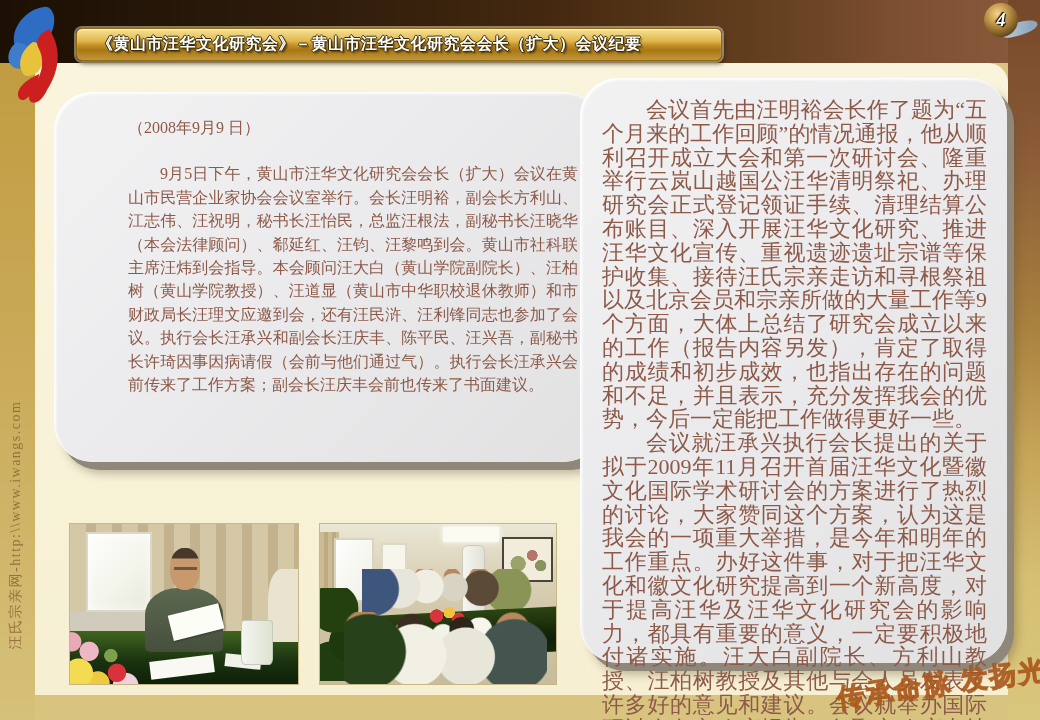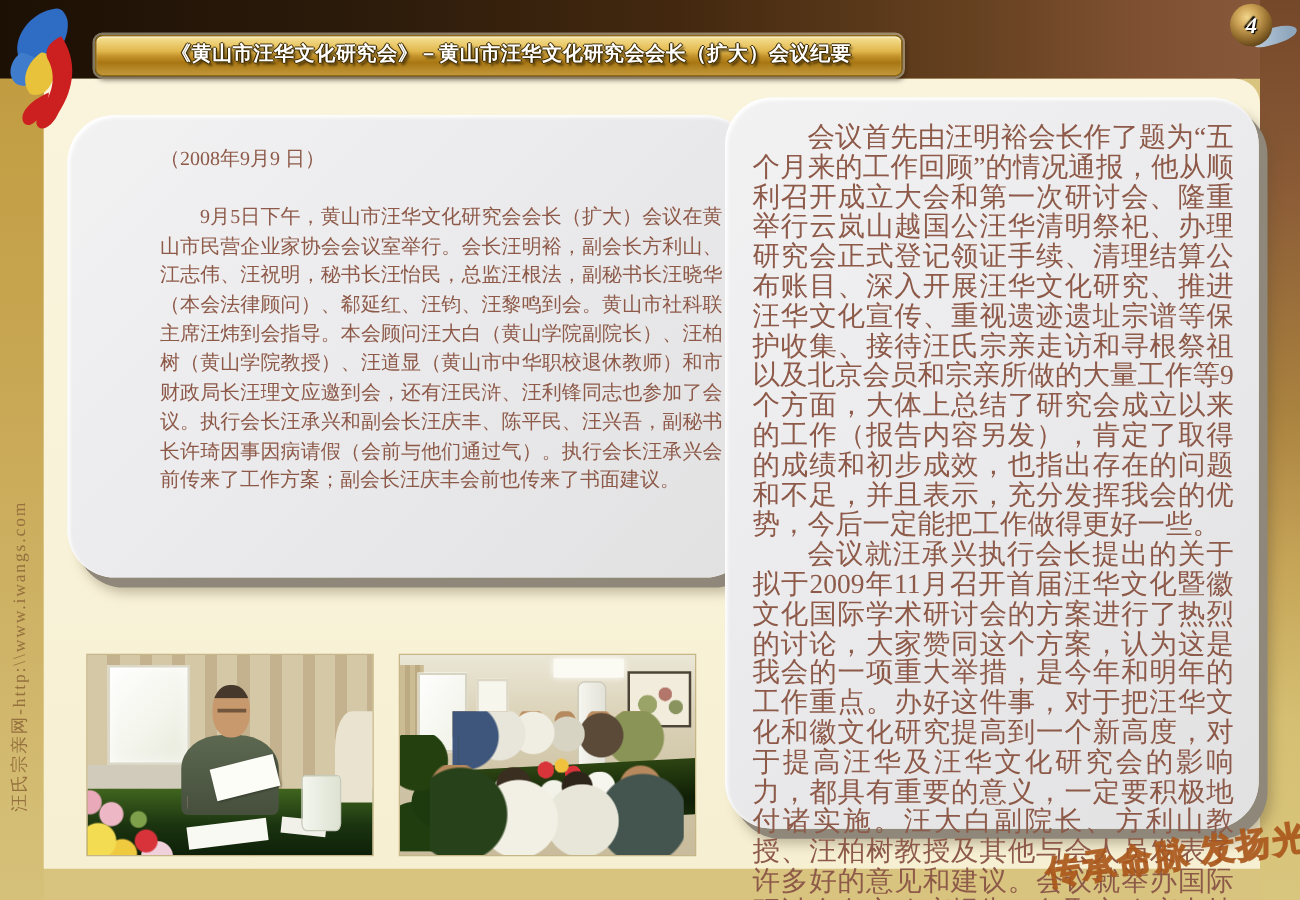--- a/index.html
+++ b/index.html
@@ -18,21 +18,21 @@
   .sidebar-band{position:absolute;left:0;top:63px;width:35px;height:657px;
     background:linear-gradient(180deg,#c19c41 0%,#c8a753 35%,#cfb468 70%,#d6c17a 100%);}
   .content-area{position:absolute;left:35px;top:63px;width:973px;height:632px;
     background:linear-gradient(180deg,#faf4dd 0%,#f8f2d8 60%,#f6efd2 100%);
     border-radius:14px 20px 0 0;}
 
   
   .title-bar{position:absolute;left:76px;top:28px;width:644px;height:31px;border-radius:6px;
     background:linear-gradient(180deg,#f6e296 0%,#e2b84d 38%,#c3922a 52%,#a87713 68%,#c2973a 100%);
     border:1px solid #8f6a10;
-    box-shadow:0 0 0 2px rgba(250,243,216,.45),2px 3px 4px rgba(35,18,0,.55),inset 0 1px 1px rgba(255,255,255,.75);text-align:center;}
+    box-shadow:0 0 0 2px rgba(250,243,216,.45),2px 3px 4px rgba(35,18,0,.55),inset 0 1px 1px rgba(255,255,255,.75);}
   .title-text{display:block;line-height:30px;padding-left:20px;
     font-family:"Liberation Sans","DejaVu Sans",sans-serif;
     font-size:16px;font-weight:bold;letter-spacing:.5px;color:#ffffff;white-space:nowrap;
     text-shadow:1px 0 0 #3e2b00,-1px 0 0 #3e2b00,0 1px 0 #3e2b00,0 -1px 0 #3e2b00,2px 2px 2px rgba(0,0,0,.6);}
 
   .swoosh{position:absolute;left:1002px;top:22px;width:36px;height:13px;
     background:linear-gradient(100deg,#bccddc 0%,#8fa7bd 80%);
     border-radius:60% 70% 70% 40%;transform:rotate(-16deg);}
   .ball{position:absolute;left:984px;top:3px;width:34px;height:34px;border-radius:50%;
     background:radial-gradient(circle at 40% 32%,#f1d68c 0%,#cda356 28%,#906a2c 58%,#4d3412 85%,#352307 100%);

